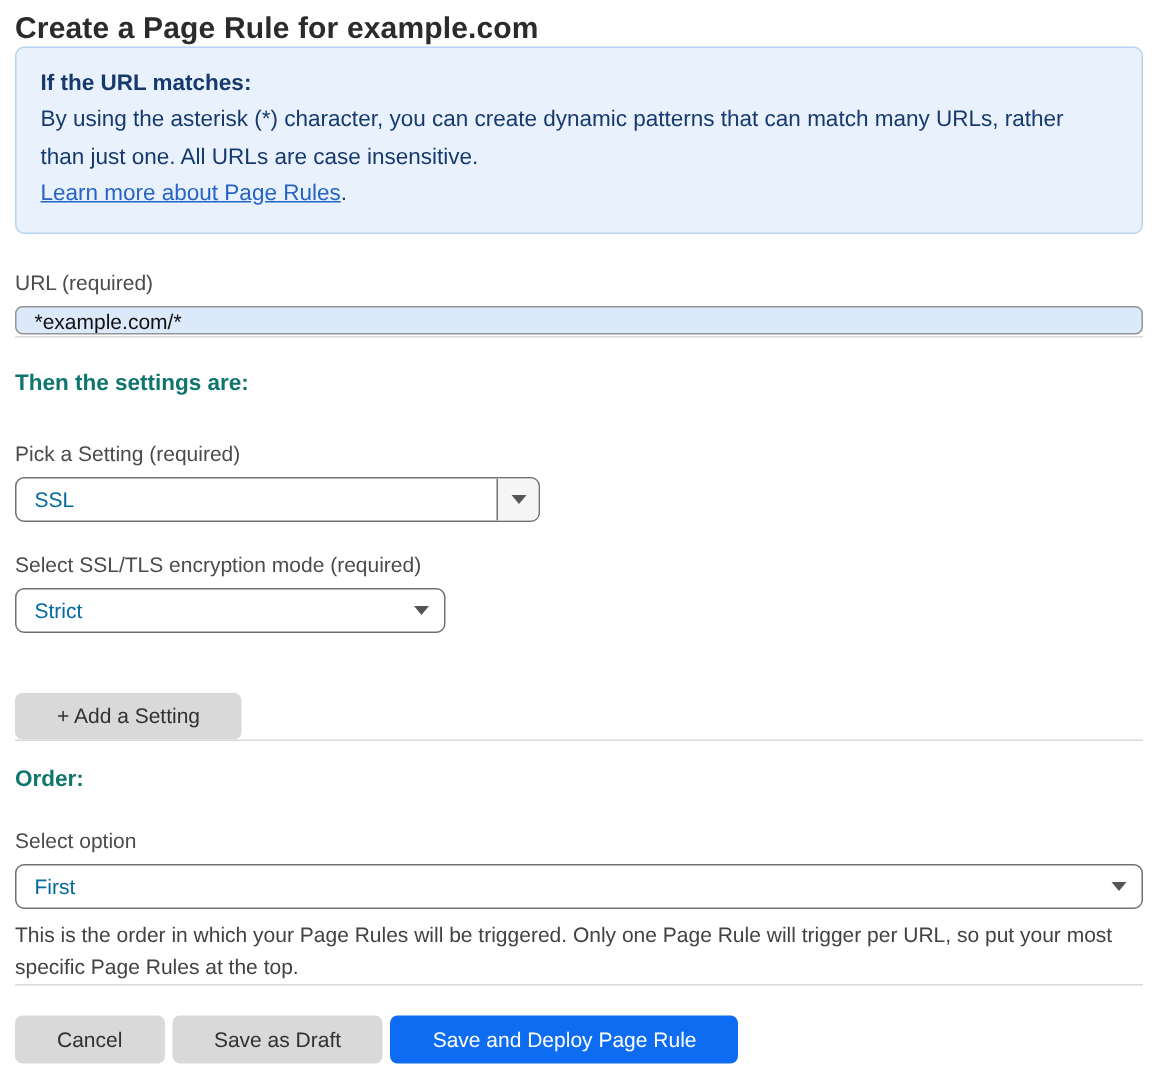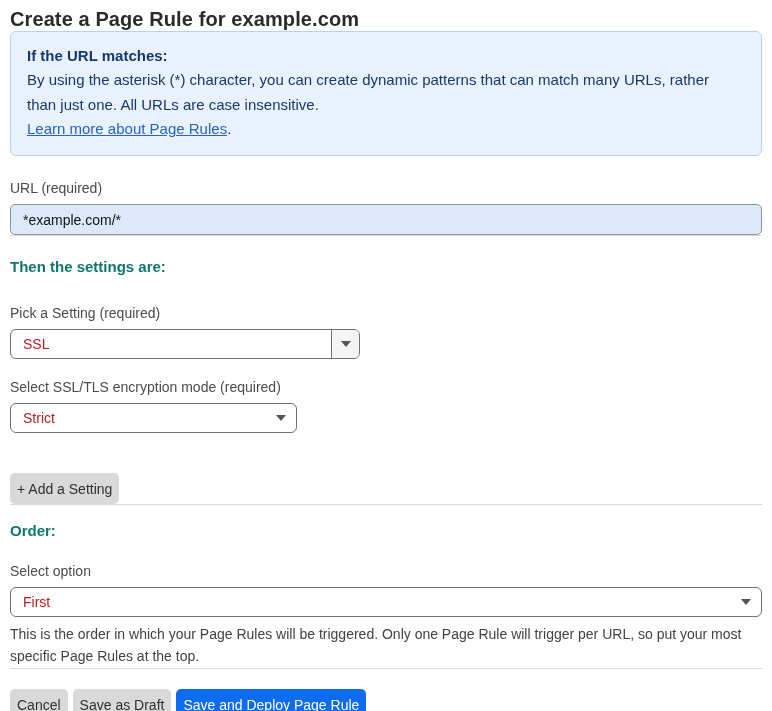--- a/index.html
+++ b/index.html
@@ -40,21 +40,21 @@
   
   .field-label {
     display: block;
     margin-top: 24px;
     font-size: 14px;
     color: #4b4b4b;
   }
   .url-input {
     margin-top: 8px;
     width: 752px;
-    height: 31px;
+    height: 19px;
     background: #dbe9fa;
     border: 1px solid #949494;
     border-radius: 5px;
     padding: 0 12px;
     font-family: "Liberation Sans", sans-serif;
     font-size: 14px;
     color: #111;
     outline: none;
   }
 
@@ -89,21 +89,21 @@
   
   .select {
     margin-top: 8px;
     height: 30px;
     border: 1px solid #707070;
     border-radius: 6px;
     background: #ffffff;
     display: flex;
     align-items: center;
     font-size: 14px;
-    color: #b91c1c;
+    color: #0369a1;
     cursor: pointer;
     overflow: hidden;
   }
   .select-text { padding-left: 12px; flex: 1 1 auto; }
   .tri {
     display: block;
     width: 0; height: 0;
     border-left: 5px solid transparent;
     border-right: 5px solid transparent;
     border-top: 6px solid #555;
@@ -125,21 +125,21 @@
   }
   .full-select { width: 752px; }
 
   
   .btn {
     font-family: "Liberation Sans", sans-serif;
     font-size: 14px;
     border: none;
     border-radius: 5px;
     height: 32px;
-    padding: 0 7px;
+    padding: 0 28px;
     cursor: pointer;
   }
   .btn-gray { background: #d9d9d9; color: #303030; }
   .btn-blue { background: #0d6cf2; color: #ffffff; }
   .add-setting-btn { margin-top: 40px; height: 31px; }
 
   .help-text {
     margin-top: 7px;
     font-size: 14px;
     line-height: 1.55;

